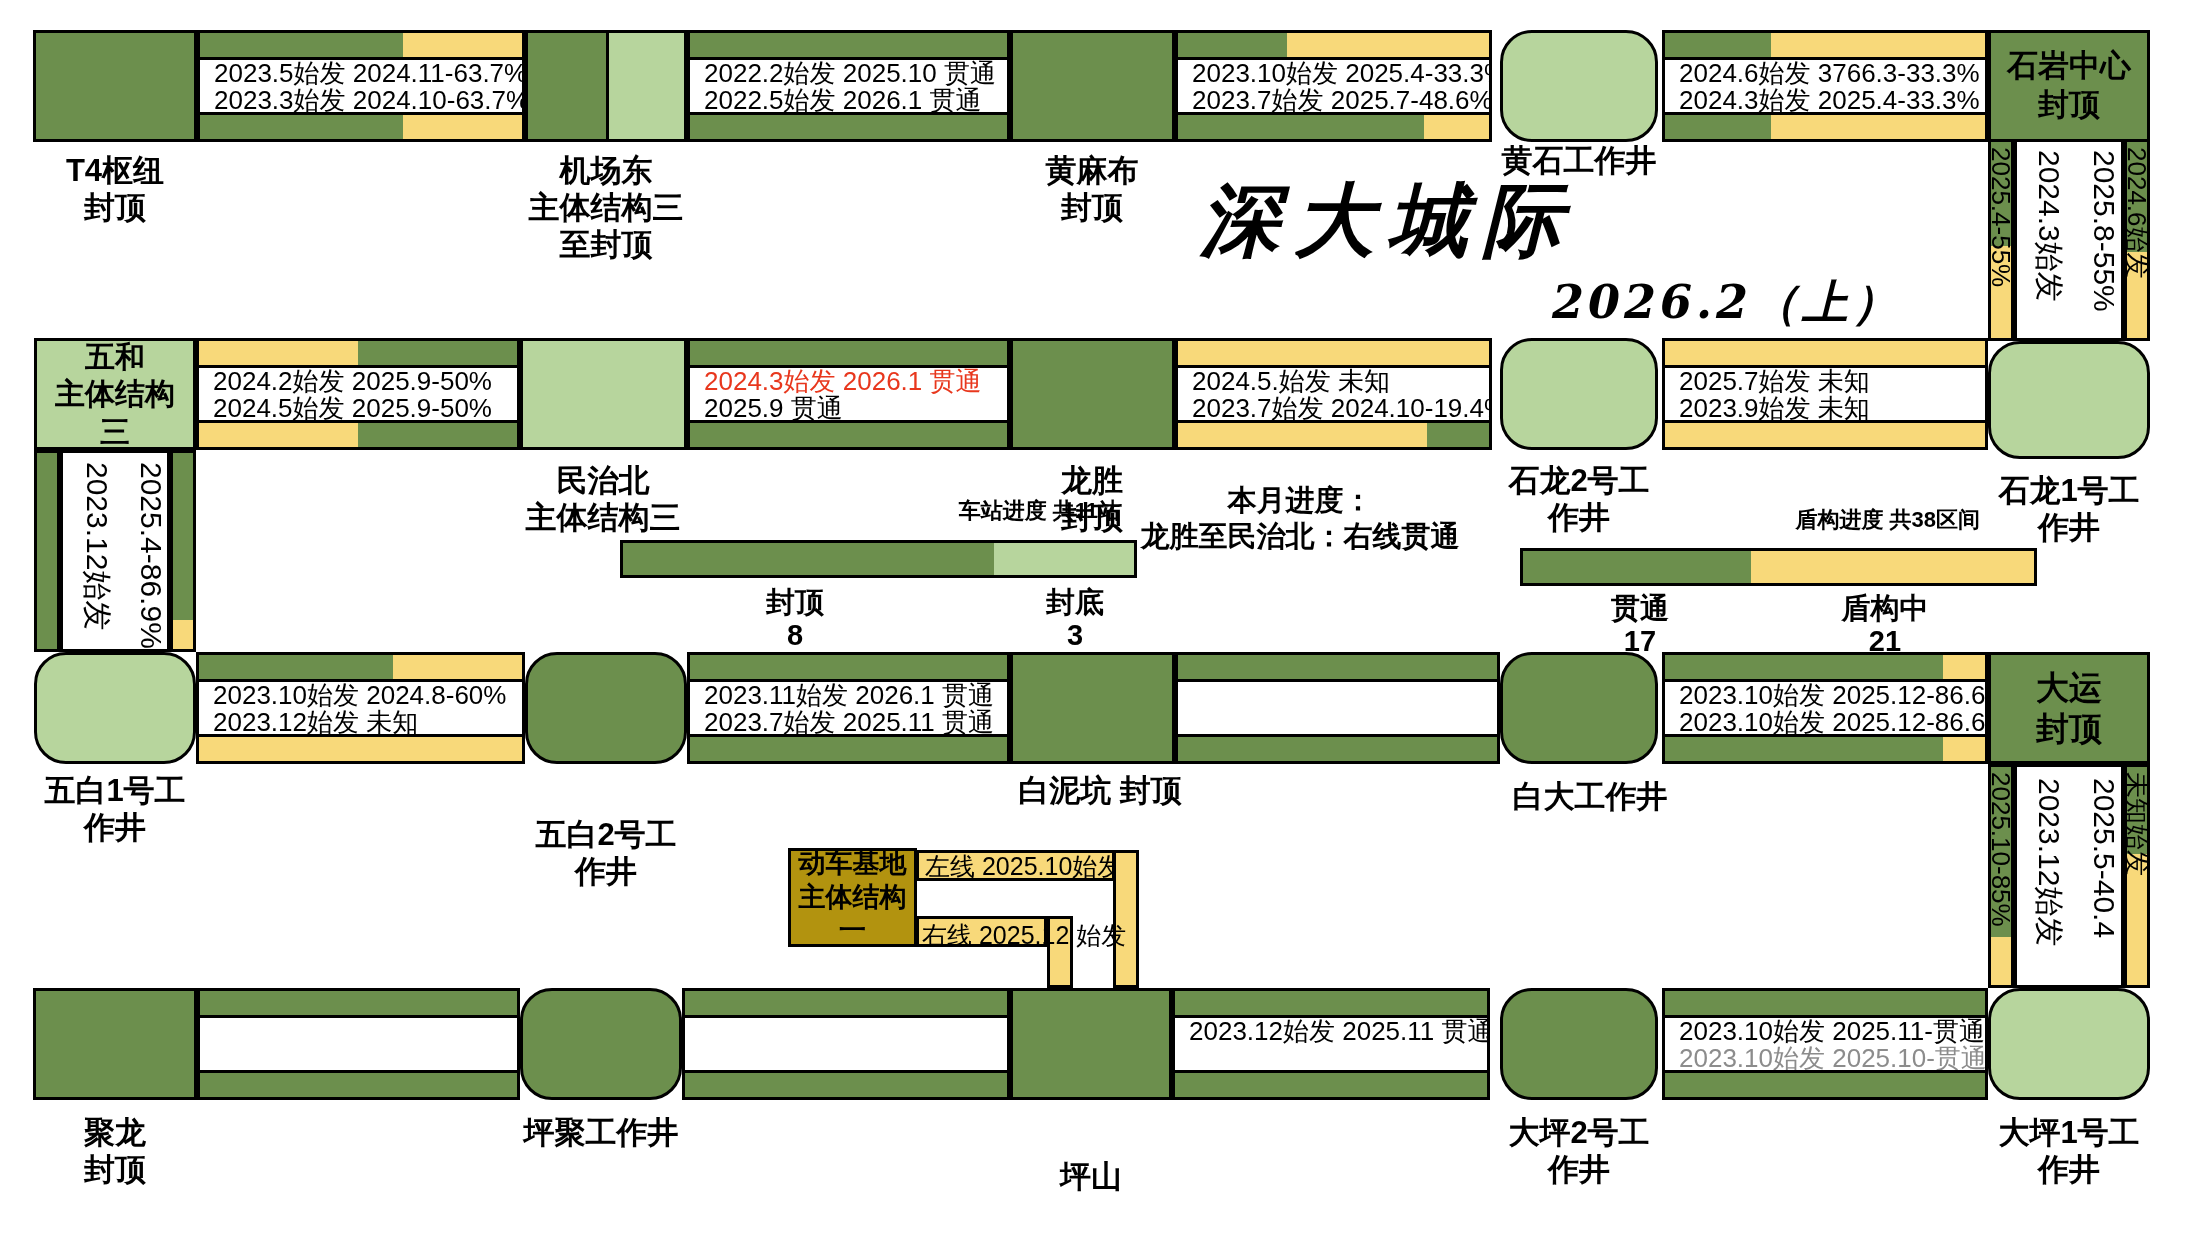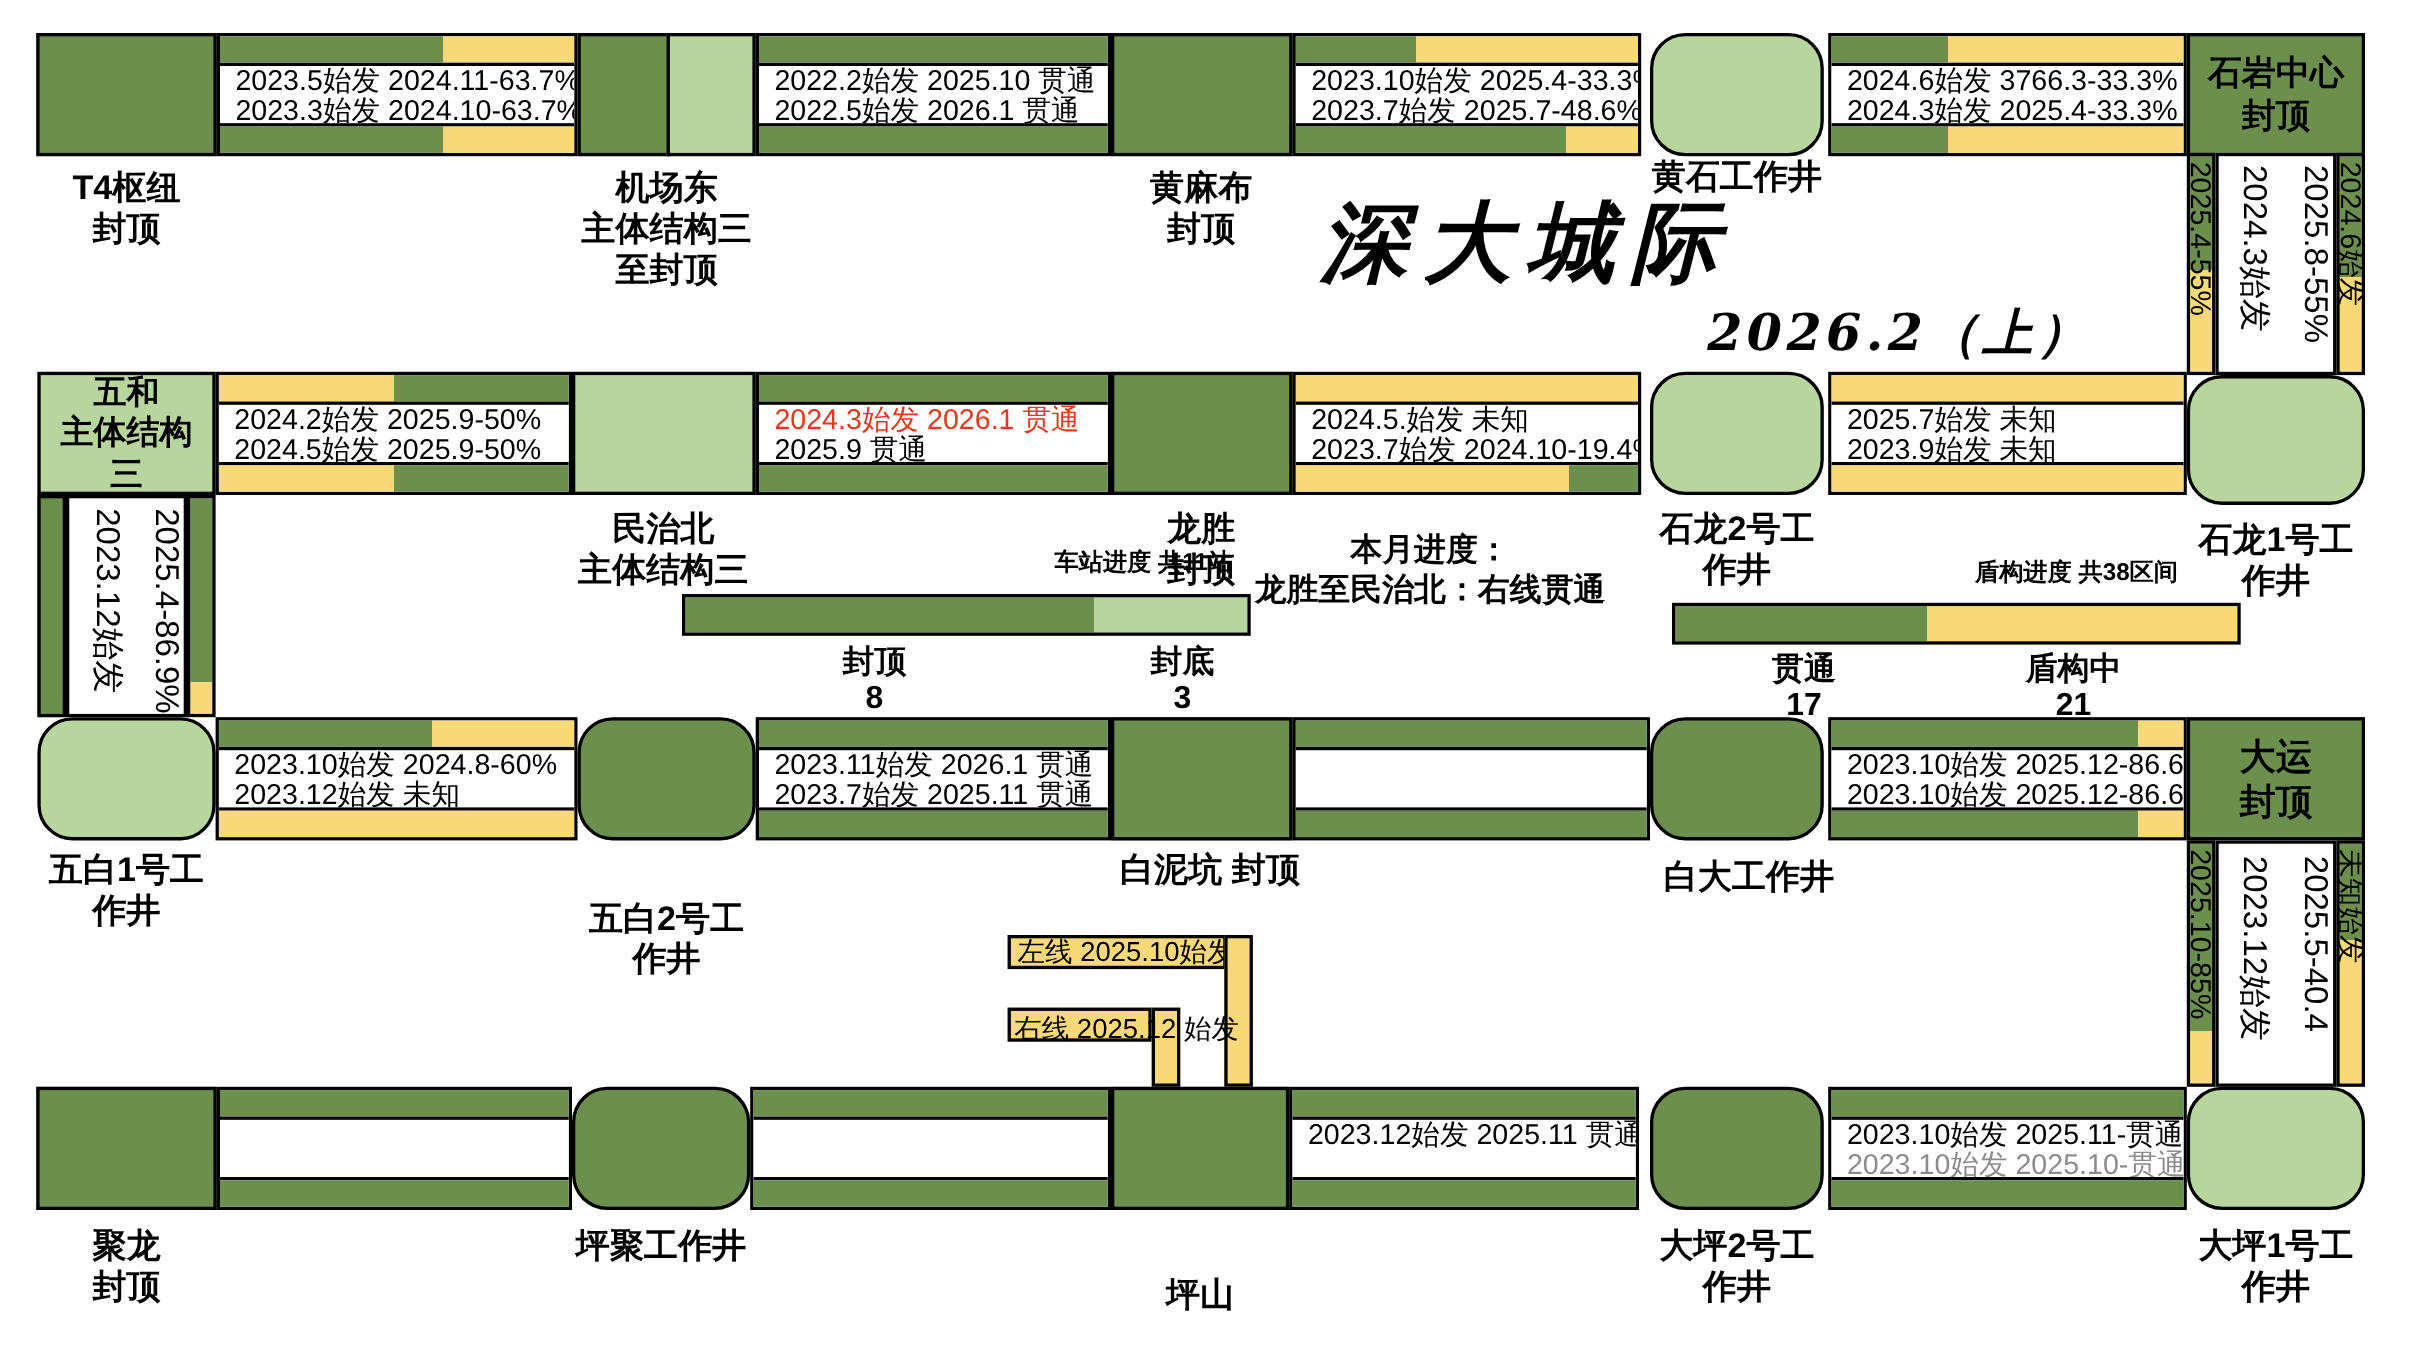--- a/index.html
+++ b/index.html
@@ -219,20 +219,22 @@
   <div class="st dark inlabel" style="left:1988px;top:652px;width:162px;font-size:33px;">大运
 封顶</div>
 
   <div class="lbl" style="left:15px;top:772px;width:200px;">五白1号工
 作井</div>
   <div class="lbl" style="left:506px;top:772px;width:200px;margin-top:44px;">五白2号工
 作井</div>
   <div class="lbl" style="left:980px;top:772px;width:240px;">白泥坑 封顶</div>
   <div class="lbl" style="left:1470px;top:778px;width:240px;">白大工作井</div>
 
+  <div class="st gold inlabel" style="left:788px;top:848px;width:129px;height:99px;font-size:27px;">动车基地
+主体结构一</div>
   <div class="ybar" style="left:916px;top:850px;width:199px;height:31px;">
     <div class="in">左线 2025.10始发</div>
   </div>
   <div class="ybar" style="left:1113px;top:850px;width:26px;height:138px;"></div>
   <div class="ybar" style="left:916px;top:916px;width:131px;height:31px;"></div>
   <div class="ybar" style="left:1047px;top:916px;width:26px;height:72px;"></div>
   <span class="overtext" style="left:922px;top:919px;">右线 2025.12 始发</span>
 
   <div class="vcol" style="left:1988px;top:764px;width:26px;height:224px;background:linear-gradient(to bottom,var(--c-dark_green) 78%,var(--c-yellow) 78%);"></div>
   <div class="vcol" style="left:2014px;top:764px;width:110px;height:224px;background:#fff;"></div>

